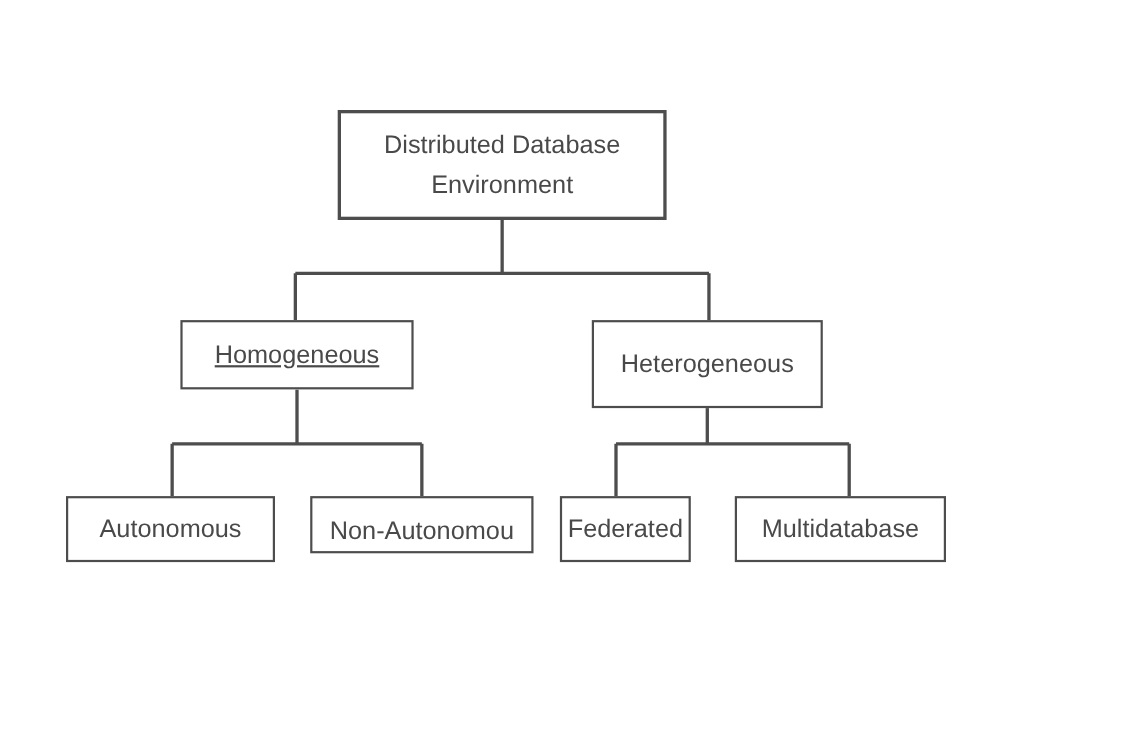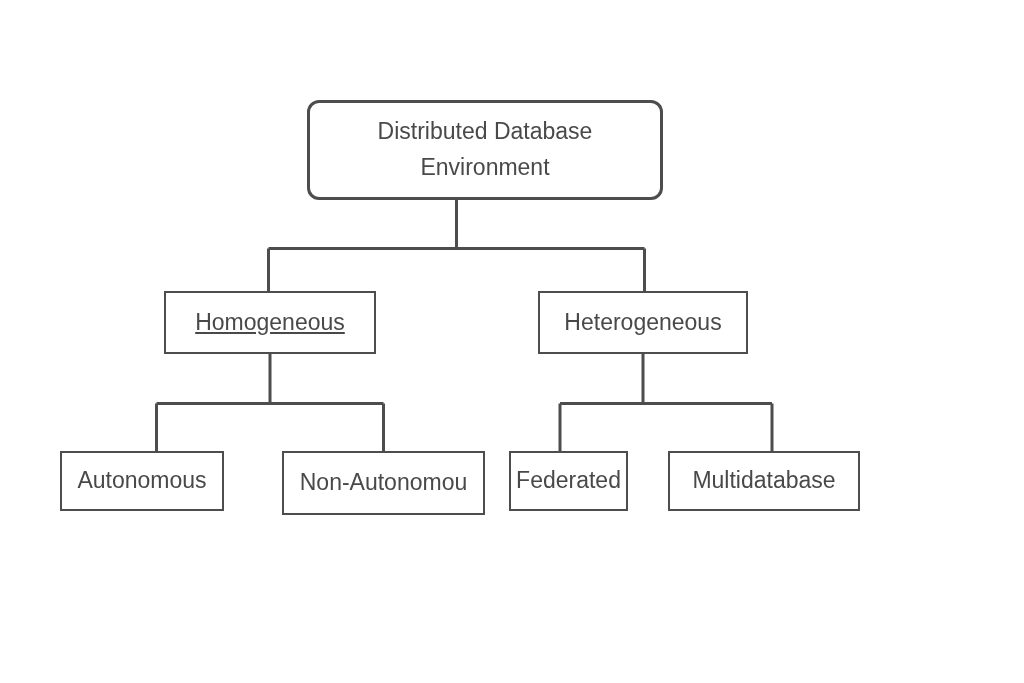--- a/index.html
+++ b/index.html
@@ -29,25 +29,25 @@
     display: flex; align-items: center; justify-content: center;
     text-align: center;
     background: #ffffff;
     border: 2px solid #4d4d4d;
     color: #494949;
     font-size: 23px;
     line-height: 1.55;
     padding: 0 4px;
   }
   .node.root { border-width: 3px; }
-  #n-root          { left: 307px; top: 100px; width: 356px; height: 100px; border-radius: 12px; }
+  #n-root          { left: 307px; top: 100px; width: 299px; height: 100px; }
   #n-homogeneous   { left: 164px; top: 291px; width: 212px; height: 63px; text-decoration: underline; }
-  #n-heterogeneous { left: 538px; top: 291px; width: 210px; height: 63px; }
-  #n-autonomous    { left:  60px; top: 451px; width: 164px; height: 60px; }
-  #n-nonautonomous { left: 282px; top: 451px; width: 203px; height: 64px; padding: 0 1px; }
+  #n-heterogeneous { left: 538px; top: 291px; width: 210px; height: 80px; }
+  #n-autonomous    { left:  60px; top: 451px; width: 190px; height: 60px; }
+  #n-nonautonomous { left: 282px; top: 451px; width: 203px; height: 52px; padding: 0 1px; align-items: flex-end; }
   #n-federated     { left: 509px; top: 451px; width: 119px; height: 60px; padding: 0 13px; }
   #n-multidatabase { left: 668px; top: 451px; width: 192px; height: 60px; }
 </style>
 </head>
 <body>
 
 <div class="canvas">
 
   <svg class="connectors" viewBox="0 0 1024 683" aria-hidden="true">
     <path d="M456.5 200 L456.5 248.5 M268.5 248.5 L644.5 248.5 M268.5 248.5 L268.5 291 M644.5 248.5 L644.5 291"></path>

